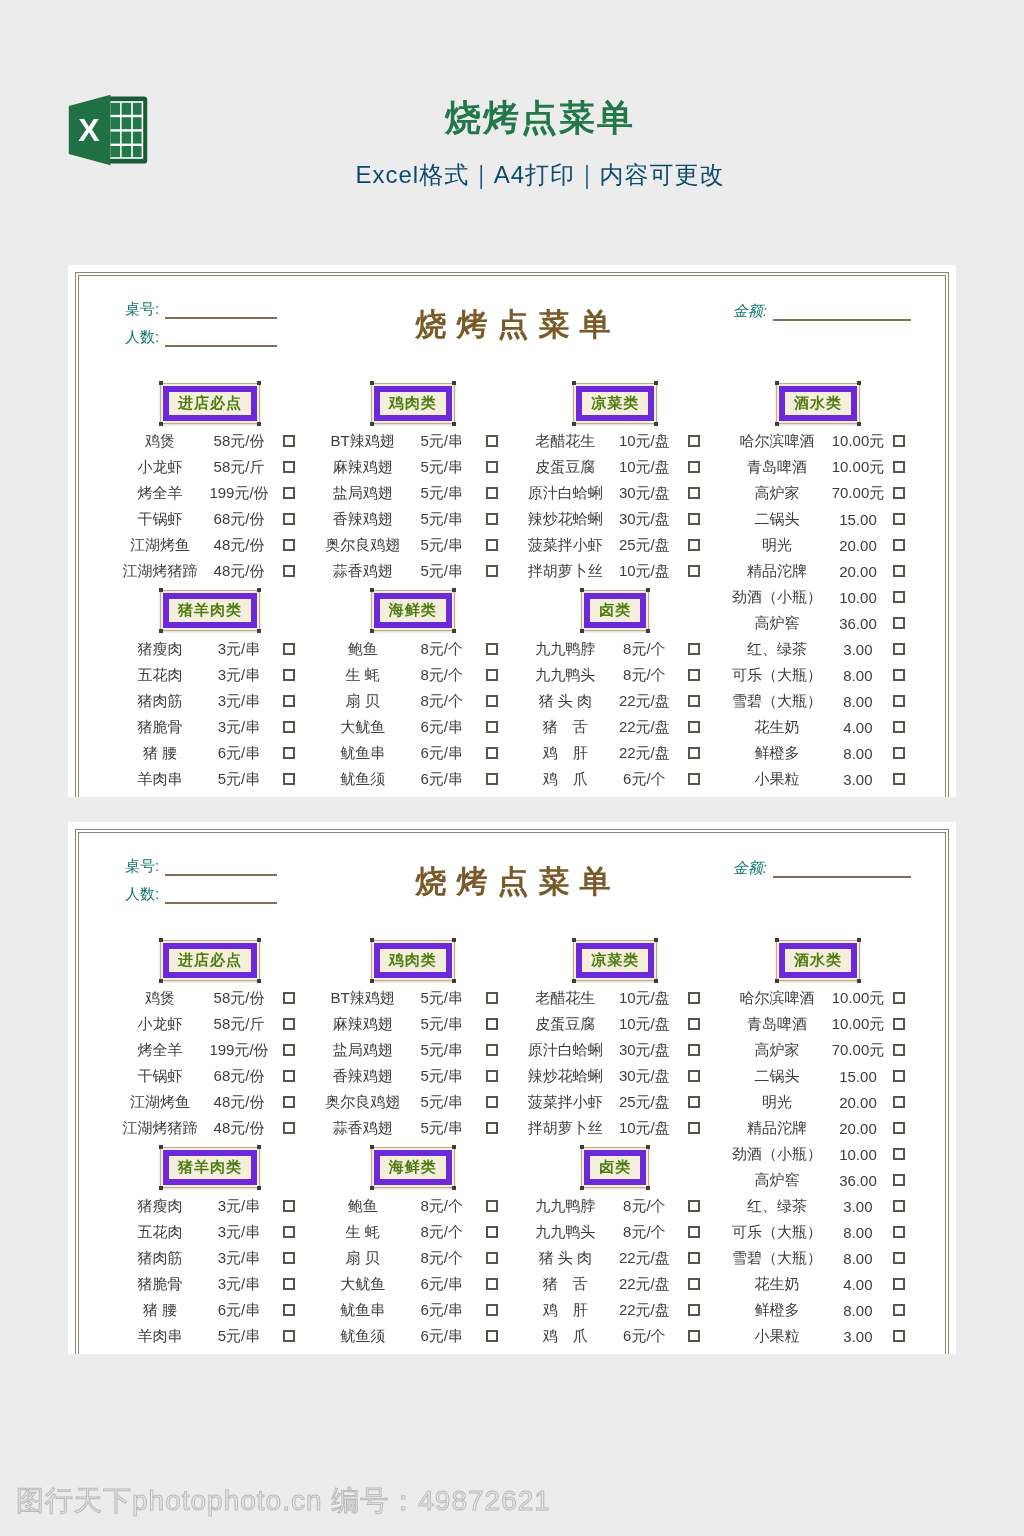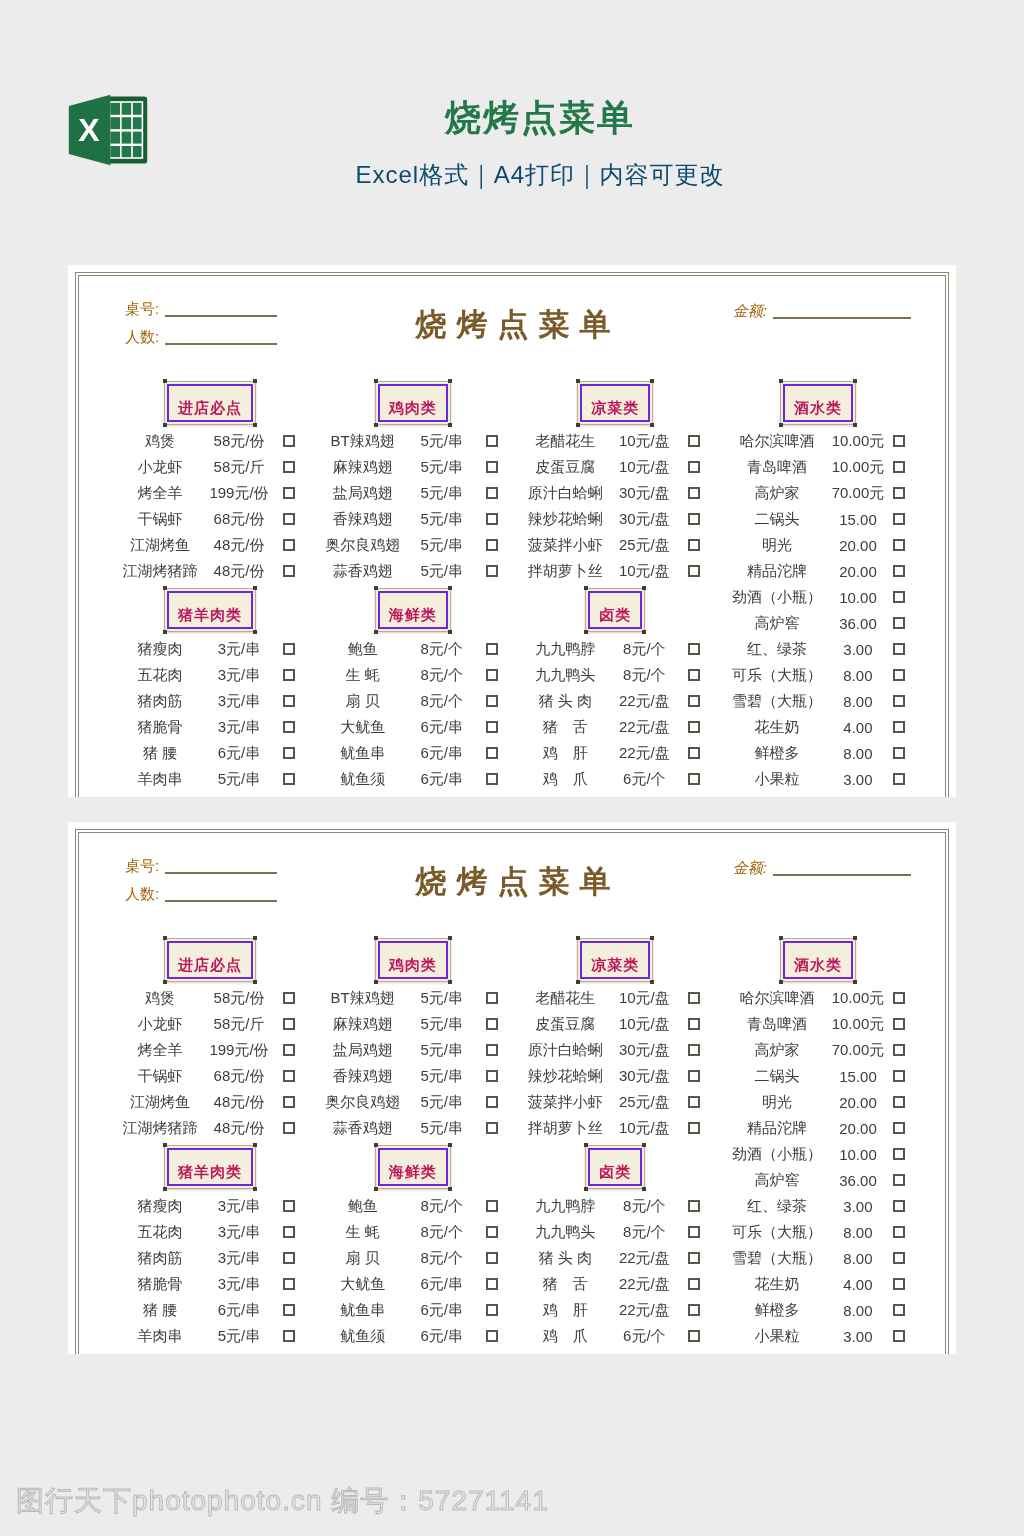--- a/index.html
+++ b/index.html
@@ -21,32 +21,32 @@
   .card { position:absolute; left:68px; width:888px; height:532px; background:#ffffff; overflow:hidden; }
   .card.first  { top:265px; }
   .card.second { top:822px; }
   .frame {
     position:absolute; left:7px; top:7px; right:7px; height:566px;
     border:4px double #8e8577; box-sizing:border-box;
     padding:0 34px 0 38px;
   }
   .card-head { display:flex; align-items:flex-start; padding-top:24px; height:72px; }
   .fields { width:225px; padding-left:8px; }
-  .field { display:flex; align-items:center; margin-bottom:9px; font-size:15px; color:#a16207; }
+  .field { display:flex; align-items:flex-end; margin-bottom:9px; font-size:15px; color:#0f766e; }
   .fline { display:inline-block; width:112px; border-bottom:2px solid #7e6f55; margin-left:6px; height:13px; }
   .fline.wide { width:138px; }
   .card-title { flex:1; text-align:center; font-size:31px; color:#7a5a28; font-weight:bold; letter-spacing:10px; margin:4px 0 0; white-space:nowrap; }
   .amount-wrap { width:225px; display:flex; justify-content:flex-end; padding-top:2px;font-style:italic; }
 
   .grid { display:flex; justify-content:space-between; margin-top:6px; }
   .col { width:186px; display:flex; flex-direction:column; }
   .badge-band { height:50px; display:flex; align-items:center; justify-content:center; }
   .badge-band.mid { height:52px;text-align:center; }
   .badge { position:relative; background:#f4eedd; border:1px solid #b9ad8e; padding:2px; box-shadow:0 1px 2px rgba(90,80,60,0.25); }
-  .badge-inner { display:block; border:2px solid #6d28d9; padding:13px 9px 2px; font-size:15px; font-weight:bold; color:#be185d; letter-spacing:1px; white-space:nowrap; }
+  .badge-inner { display:block; border:6px solid #6d28d9; padding:2px 9px 2px; font-size:15px; font-weight:bold; color:#4d7c0f; letter-spacing:1px; white-space:nowrap; }
   .dot { position:absolute; width:4px; height:4px; background:#3f3e36; }
   .dot.tl{left:-2px;top:-3px} .dot.tr{right:-2px;top:-3px}
   .dot.bl{left:-2px;bottom:-3px} .dot.br{right:-2px;bottom:-3px}
 
   .item-row { height:26px; display:grid; grid-template-columns:86px 72px 28px; align-items:center; }
   .col:last-child .item-row { grid-template-columns:104px 58px 24px; }
   .item-name { text-align:center; font-size:15px; color:#3d3d3d; white-space:pre; }
   .item-price { text-align:center; font-size:15px; color:#3d3d3d; white-space:nowrap; }
   .checkbox { width:12px; height:12px; border:2px solid #57564c; box-sizing:border-box; justify-self:center; background:#fff; }
 
@@ -798,13 +798,13 @@
           </div>
           <div class="item-row">
             <span class="item-name">矿泉水</span>
             <span class="item-price">2.00</span>
           </div>
         </div>
       </div>
   </div>
 </section>
 
-<div class="watermark">图行天下photophoto.cn 编号：57271141</div>
+<div class="watermark">图行天下photophoto.cn 编号：49872621</div>
 
 </body></html>

